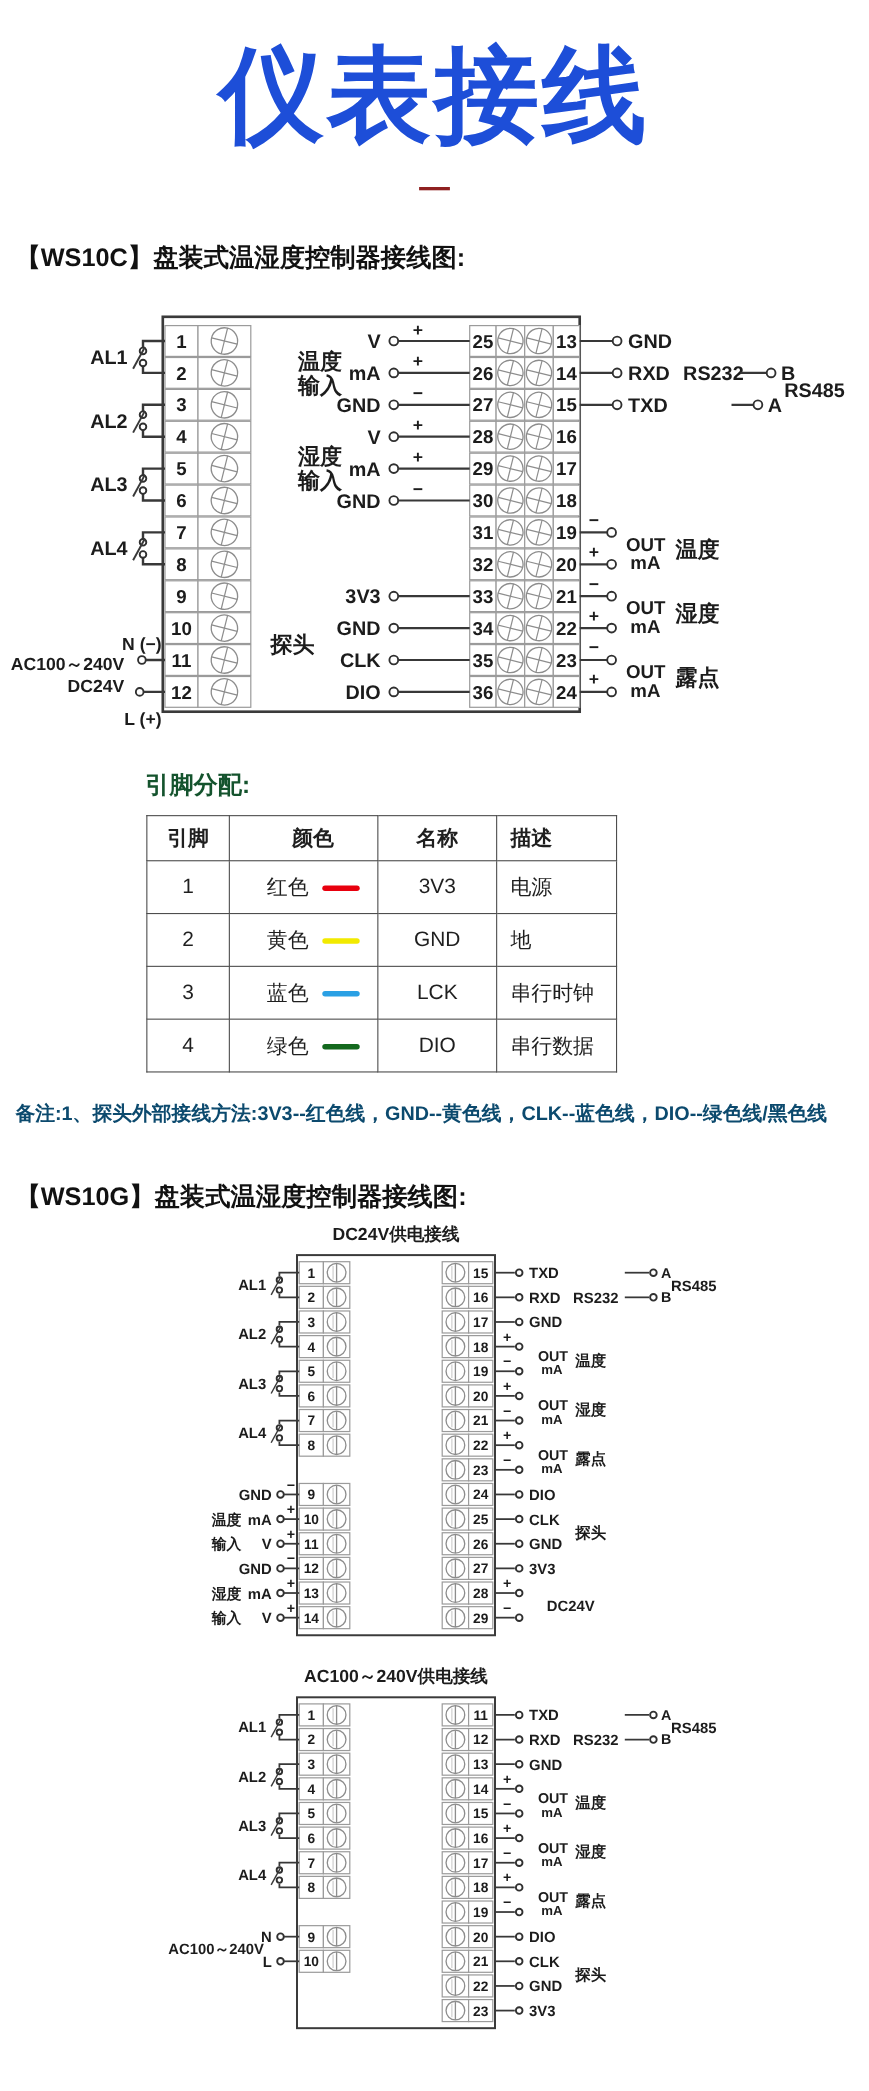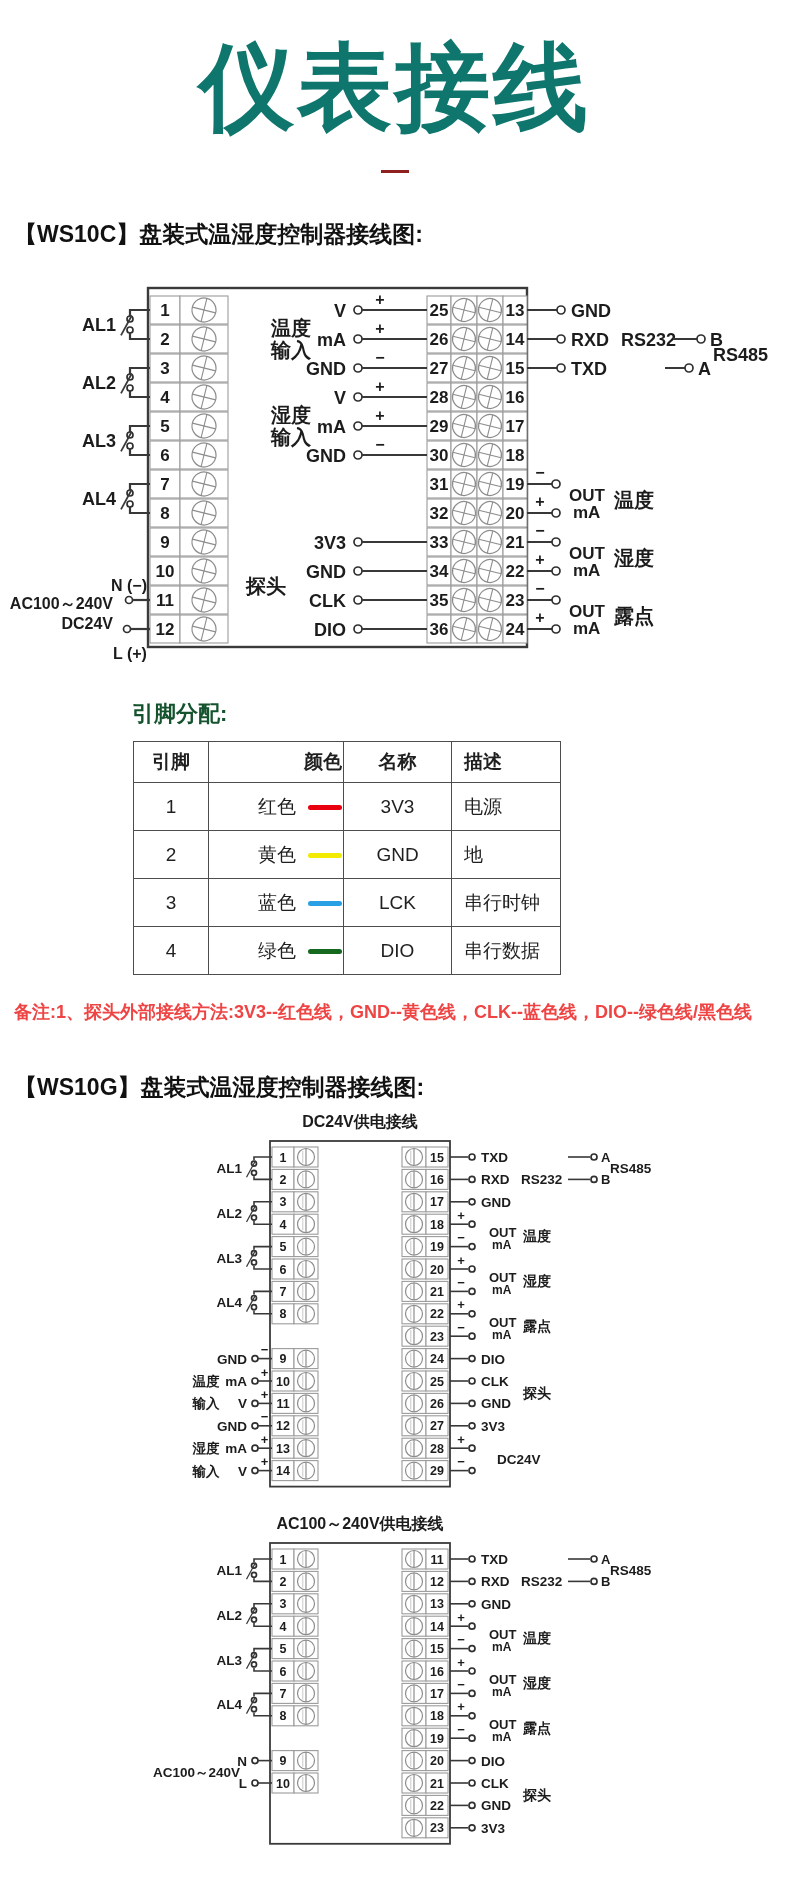--- a/index.html
+++ b/index.html
@@ -3,40 +3,40 @@
 <meta charset="utf-8">
 <style>
   html,body{margin:0;padding:0;}
   body{
     width:790px;min-height:1901px;background:#ffffff;
     font-family:"Liberation Sans","DejaVu Sans",sans-serif;
     color:#1f1f1f;overflow-x:hidden;
   }
   .title{
     text-align:center;font-size:95px;font-weight:900;letter-spacing:3px;
-    margin-top:34px;line-height:1.12;color:#0f766e;
+    margin-top:34px;line-height:1.12;color:#1d4ed8;
   }
   .title-underline{width:28px;height:3px;background:#8f2020;margin:30px auto 0;}
   .sec-heading{font-size:23px;font-weight:700;margin:46px 0 0 14px;color:#111;}
   .sec-heading.second{margin-top:46px;}
   svg{display:block;}
   #svg-panel{margin-top:30px;}
   #svg-wall-dc{margin-top:8px;}
   #svg-wall-ac{margin-top:14px;}
   .pin-heading{font-size:22px;font-weight:700;margin:34px 4px 0 132px;color:#14532d;}
   table.pin-table{border-collapse:collapse;margin:12px 0 0 133px;font-size:19px;padding-left:40px;}
   table.pin-table th,table.pin-table td{border:1.5px solid #4d4d4d;}
   table.pin-table th{font-weight:700;height:38px;}
   table.pin-table td{height:45px;}
   .c-pin{width:72px;text-align:center;}
-  .c-color{width:115px;padding-left:18px;text-align:right;}
+  .c-color{width:115px;padding-left:18px;text-align:center;}
   .c-name{width:105px;text-align:center;}
   .c-desc{width:95px;padding-left:12px;text-align:left;}
   .swatch{display:inline-block;width:34px;height:5px;border-radius:2.5px;margin-left:12px;vertical-align:3px;}
-  .notes{margin:24px 16px 0 14px;font-size:18px;font-weight:700;line-height:27px;color:#ef4444;}
+  .notes{margin:24px 16px 0 14px;font-size:18px;font-weight:700;line-height:27px;color:#0c4a6e;}
   .notes .l2{margin-left:27px;}
 </style>
 </head>
 <body>
 
 <div class="title">仪表接线</div>
 <div class="title-underline"></div>
 
 <div class="sec-heading">【WS10C】盘装式温湿度控制器接线图:</div>
 

